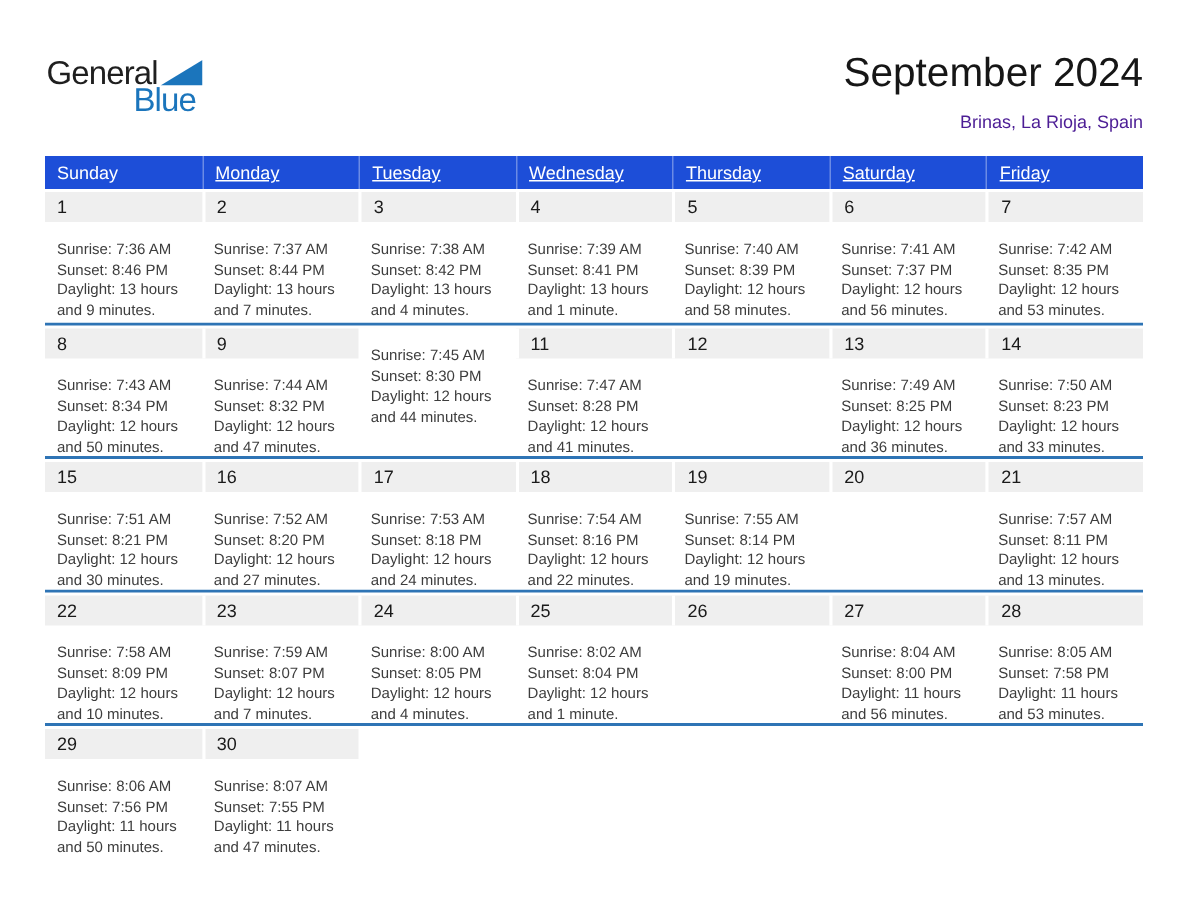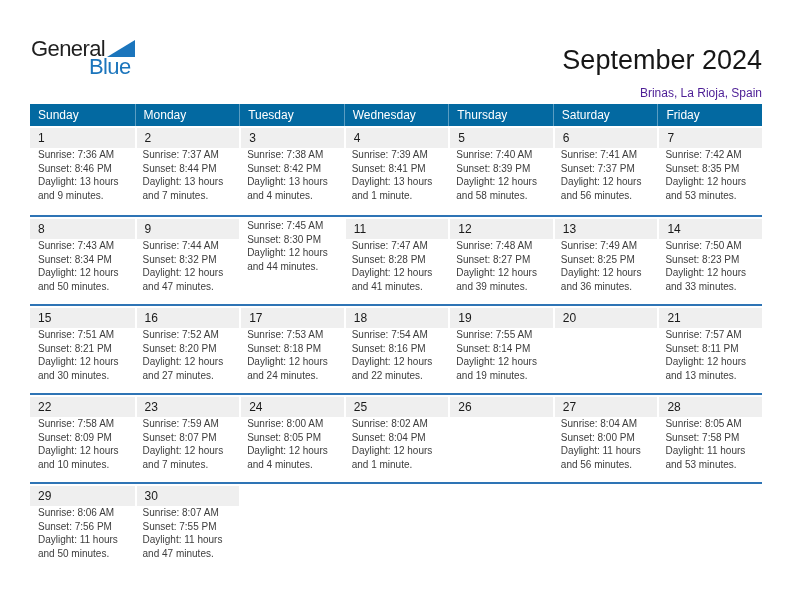--- a/index.html
+++ b/index.html
@@ -12,55 +12,55 @@
   }
 
   
   .logo { position:absolute; left:31px; top:38px; }
   .logo-line1 { display:flex; align-items:center; }
   .logo-general { font-size:22px; line-height:22px; color:#1f1f1f; letter-spacing:-0.6px; }
   .logo-triangle { margin-left:2px; margin-bottom:2px; }
   .logo-triangle svg { display:block; }
   .logo-blue { font-size:22px; line-height:18px; color:#1b75bc; letter-spacing:-0.6px; margin-left:58px; margin-top:-2px; }
 
-  .title-block { position:absolute; right:30px; top:33px; text-align:right;margin-top:12px; }
+  .title-block { position:absolute; right:30px; top:33px; text-align:right; }
   .cal-title { font-size:27px; line-height:30px; color:#161616; }
   .cal-subtitle { font-size:12px; line-height:19px; color:#4c1d95; margin-top:9px; }
 
   
   .calendar { position:absolute; left:30px; top:104px; width:732px; }
 
   .weekday-row {
     display:grid; grid-template-columns:repeat(7,1fr);
-    background:#0369a1; height:22px;
+    background:#1d4ed8; height:22px;
   }
   .weekday-cell {
     color:#ffffff; font-size:12px; line-height:22px;
     padding-left:8px; box-sizing:border-box;
     white-space:nowrap; overflow:hidden;
   }
-  .weekday-cell + .weekday-cell { border-left:1px solid rgba(255,255,255,0.35); }
+  .weekday-cell + .weekday-cell { border-left:1px solid rgba(255,255,255,0.35);text-decoration:underline; }
 
   .week { height:89px; box-sizing:border-box; overflow:hidden; }
   .week-line { height:2px; background:#2e74b5; margin-bottom:2px; }
   .week.first { padding-top:2px; }
 
   .cells { display:grid; grid-template-columns:repeat(7,1fr); }
   .day-cell { box-sizing:border-box; }
   .num-band {
     height:20px; background:#efefef;
     font-size:12px; line-height:20px; padding-left:8px;
     color:#1a1a1a; box-sizing:border-box;
   }
   .day-cell + .day-cell .num-band { border-left:2px solid #ffffff; }
   .day-cell.empty .num-band { background:transparent; border-left:none; }
 
   .details {
     font-size:10px; line-height:13.5px; color:#3d3d3d;
-    padding:0 3px 0 8px;
+    padding:12px 3px 0 8px;
   }
 </style>
 </head>
 <body>
 
 <div class="logo">
   <div class="logo-line1">
     <span class="logo-general">General</span>
     <span class="logo-triangle">
       <svg width="28" height="17" viewBox="0 0 28 17">
@@ -177,25 +177,20 @@
           <div class="day-cell">
     <div class="num-band">11</div>
     <div class="details">
       <div>Sunrise: 7:47 AM</div>
       <div>Sunset: 8:28 PM</div>
       <div>Daylight: 12 hours and 41 minutes.</div>
     </div>
   </div>
           <div class="day-cell">
     <div class="num-band">12</div>
-    <div class="details">
-      <div>Sunrise: 7:48 AM</div>
-      <div>Sunset: 8:27 PM</div>
-      <div>Daylight: 12 hours and 39 minutes.</div>
-    </div>
   </div>
           <div class="day-cell">
     <div class="num-band">13</div>
     <div class="details">
       <div>Sunrise: 7:49 AM</div>
       <div>Sunset: 8:25 PM</div>
       <div>Daylight: 12 hours and 36 minutes.</div>
     </div>
   </div>
           <div class="day-cell">

